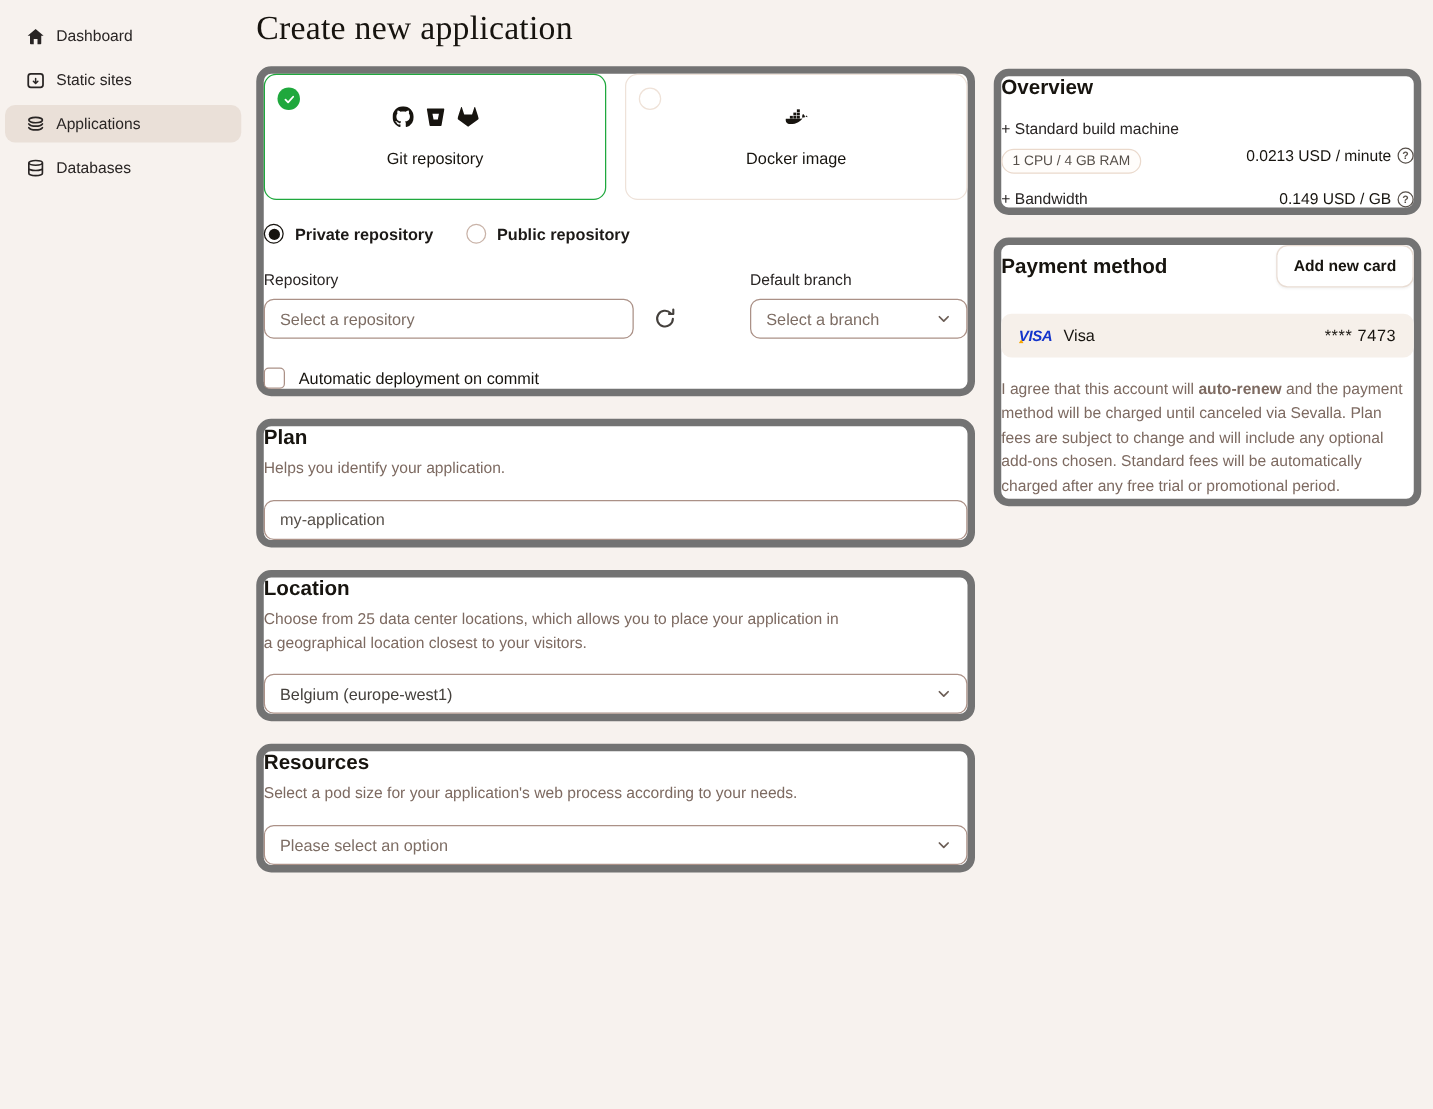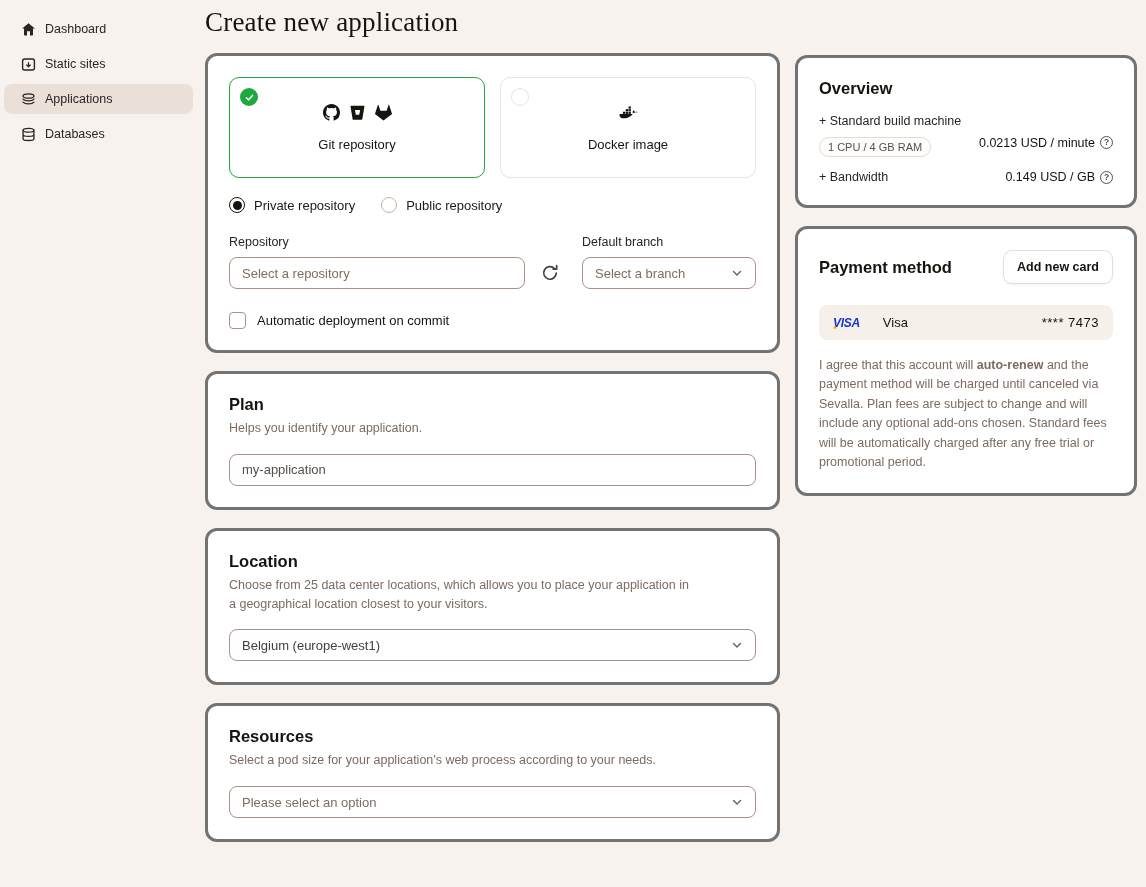--- a/index.html
+++ b/index.html
@@ -29,23 +29,22 @@
   .right { width:342px; flex:0 0 342px; margin-left:15px; padding-top:55px; }
 
   h1.page-title {
     font-family:"Liberation Serif", serif;
     font-size:27px; font-weight:500; letter-spacing:.2px;
     margin:7px 0 15px 0; color:#17140f;
   }
 
   .card {
     background:#ffffff;
-    border:3px solid #737373;
+    border:6px solid #737373;
     border-radius:12px;
-    padding:21px;
     margin-bottom:18px;
   }
 
   
   .option-row { display:flex; gap:15px; }
   .option-card {
     flex:1; height:101px; border-radius:10px; position:relative;
     display:flex; flex-direction:column; align-items:center; justify-content:center;
     border:1px solid #eee2d9; cursor:pointer; background:#fff;
   }
@@ -57,21 +56,21 @@
   .option-radio-empty {
     position:absolute; top:10px; left:10px; width:18px; height:18px;
     border-radius:50%; border:1px solid #efe2d8; background:#fff;
   }
   .option-icons { display:flex; gap:9px; align-items:center; color:#17140f; }
   .option-icons svg { width:17px; height:17px; }
   .option-icons .docker svg { width:21px; height:17px; }
   .option-label { margin-top:12px; font-size:13px; color:#17140f; }
 
   
-  .radio-row { display:flex; gap:26px; margin-top:19px; align-items:center; }
+  .radio-row { display:flex; gap:26px; margin-top:19px; align-items:center;font-weight:bold; }
   .radio-item { display:flex; align-items:center; gap:9px; cursor:pointer; font-size:13px; }
   .radio-circle { width:16px; height:16px; border-radius:50%; border:1px solid #c9b3a8; background:#fff; position:relative; flex:0 0 16px; }
   .radio-circle.checked { border:1.5px solid #17140f; }
   .radio-circle.checked::after {
     content:""; position:absolute; inset:2.5px; border-radius:50%; background:#17140f;
   }
 
   
   .tabs { display:flex; gap:28px; margin-top:21px; }
   .tab { font-size:13px; padding-bottom:8px; color:#8d7a71; font-weight:500; cursor:pointer; border-bottom:2px solid transparent; }
@@ -127,21 +126,21 @@
   }
 
   .pay-header { display:flex; align-items:center; justify-content:space-between; }
   .btn-add-card { height:34px; background:#fff; border:1px solid #e9ddd4; border-radius:9px;
     font-size:12.5px; font-weight:600; color:#17140f; padding:0 13px; cursor:pointer;
     box-shadow:0 1px 2px rgba(28,25,23,.05); font-family:"Liberation Sans", sans-serif; }
   .visa-row {
     margin-top:21px; background:#f6f0ea; border-radius:8px; padding:10px 14px;
     display:flex; align-items:center; justify-content:space-between;
   }
-  .visa-left { display:flex; align-items:center; gap:23px; }
+  .visa-left { display:flex; align-items:center; gap:9px; }
   .visa-logo {
     font-style:italic; font-weight:800; font-size:12px; letter-spacing:-.3px;
     color:#1434cb; position:relative; font-family:"Liberation Sans", sans-serif;
   }
   .visa-logo::after { content:""; position:absolute; left:0; bottom:1px; width:4px; height:3px;
     background:#f7a600; clip-path:polygon(0 100%,100% 100%,50% 0); }
   .visa-name { font-size:13px; color:#17140f; }
   .visa-number { font-size:13px; color:#17140f; letter-spacing:.5px; }
   .pay-text { font-size:12.5px; color:#7d6a61; line-height:1.55; margin-top:16px; }
   .pay-text + .pay-text { margin-top:12px; }

